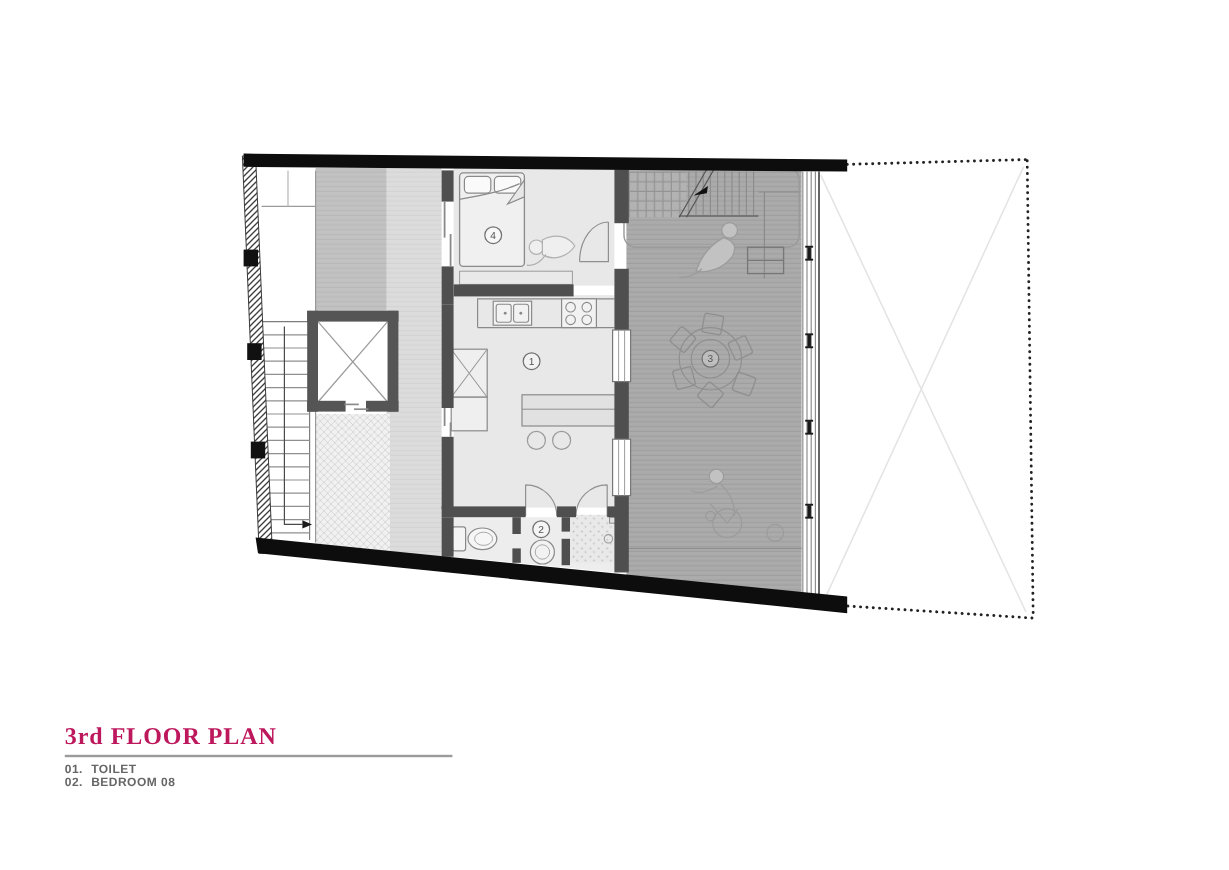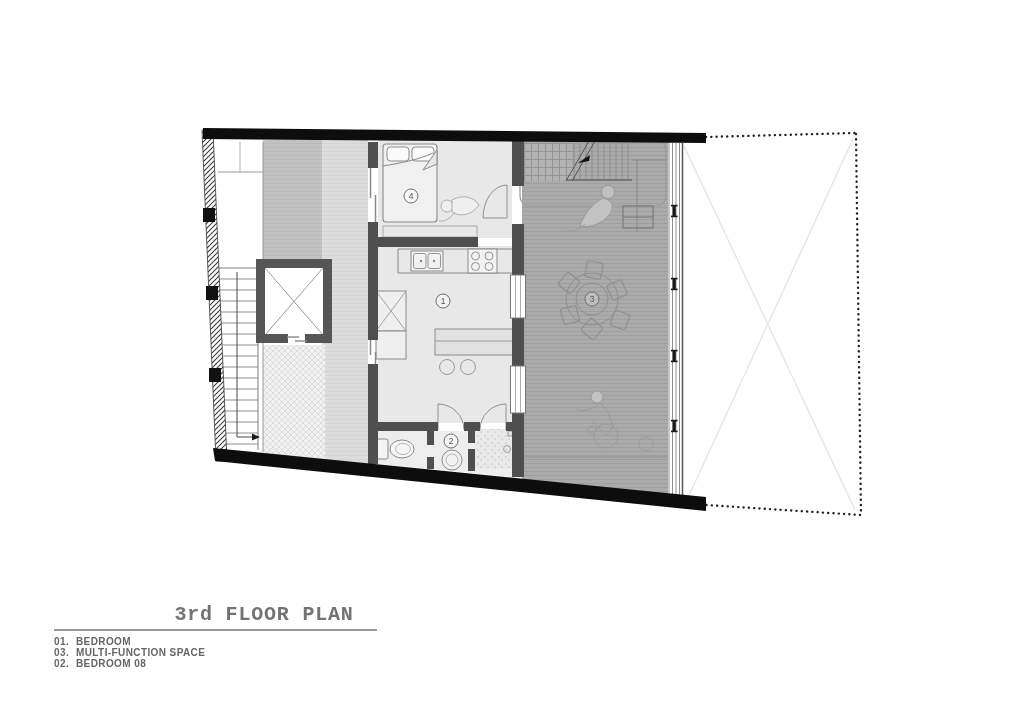--- a/index.html
+++ b/index.html
@@ -1,21 +1,21 @@
 <!DOCTYPE html>
 <html><head>
 <meta charset="utf-8">
 <style>
   html,body{margin:0;padding:0;background:#ffffff;}
   .canvas{position:relative;width:1024px;height:725px;background:#ffffff;overflow:hidden;
           font-family:"Liberation Sans",sans-serif;}
   .plan-svg{position:absolute;left:0;top:0;}
   .title-block{position:absolute;left:54px;top:603px;width:420px;}
-  .plan-title{font-size:20px;font-weight:800;letter-spacing:0.8px;color:#737373;margin:0;
-              font-family:Liberation Mono, monospace;text-align:center;}
+  .plan-title{font-size:20px;font-weight:800;letter-spacing:0.8px;color:#be185d;margin:0;
+              font-family:Liberation Serif, serif;}
   .title-rule{width:323px;height:2px;background:#9a9a9a;margin-top:3px;}
   .legend{margin-top:5px;}
   .legend-row{display:flex;align-items:baseline;font-size:10px;font-weight:700;
               letter-spacing:0.4px;color:#666666;line-height:11px;}
   .legend-row .num{width:22px;flex:0 0 22px;}
   svg text{font-family:"Liberation Sans",sans-serif;}
 </style>
 </head>
 <body>
 
@@ -323,25 +323,21 @@
       </g>
     </g>
   </svg>
 
   <div class="title-block">
     <div class="plan-title">3rd FLOOR PLAN</div>
     <div class="title-rule"></div>
     <div class="legend">
       <div class="legend-row">
         <span class="num">01.</span>
-        <span class="label">BEDROOM</span>
-      </div>
-      <div class="legend-row">
-        <span class="num">03.</span>
-        <span class="label">MULTI-FUNCTION SPACE</span>
+        <span class="label">TOILET</span>
       </div>
       <div class="legend-row">
         <span class="num">02.</span>
         <span class="label">BEDROOM 08</span>
       </div>
     </div>
   </div>
 
 </div>
 

